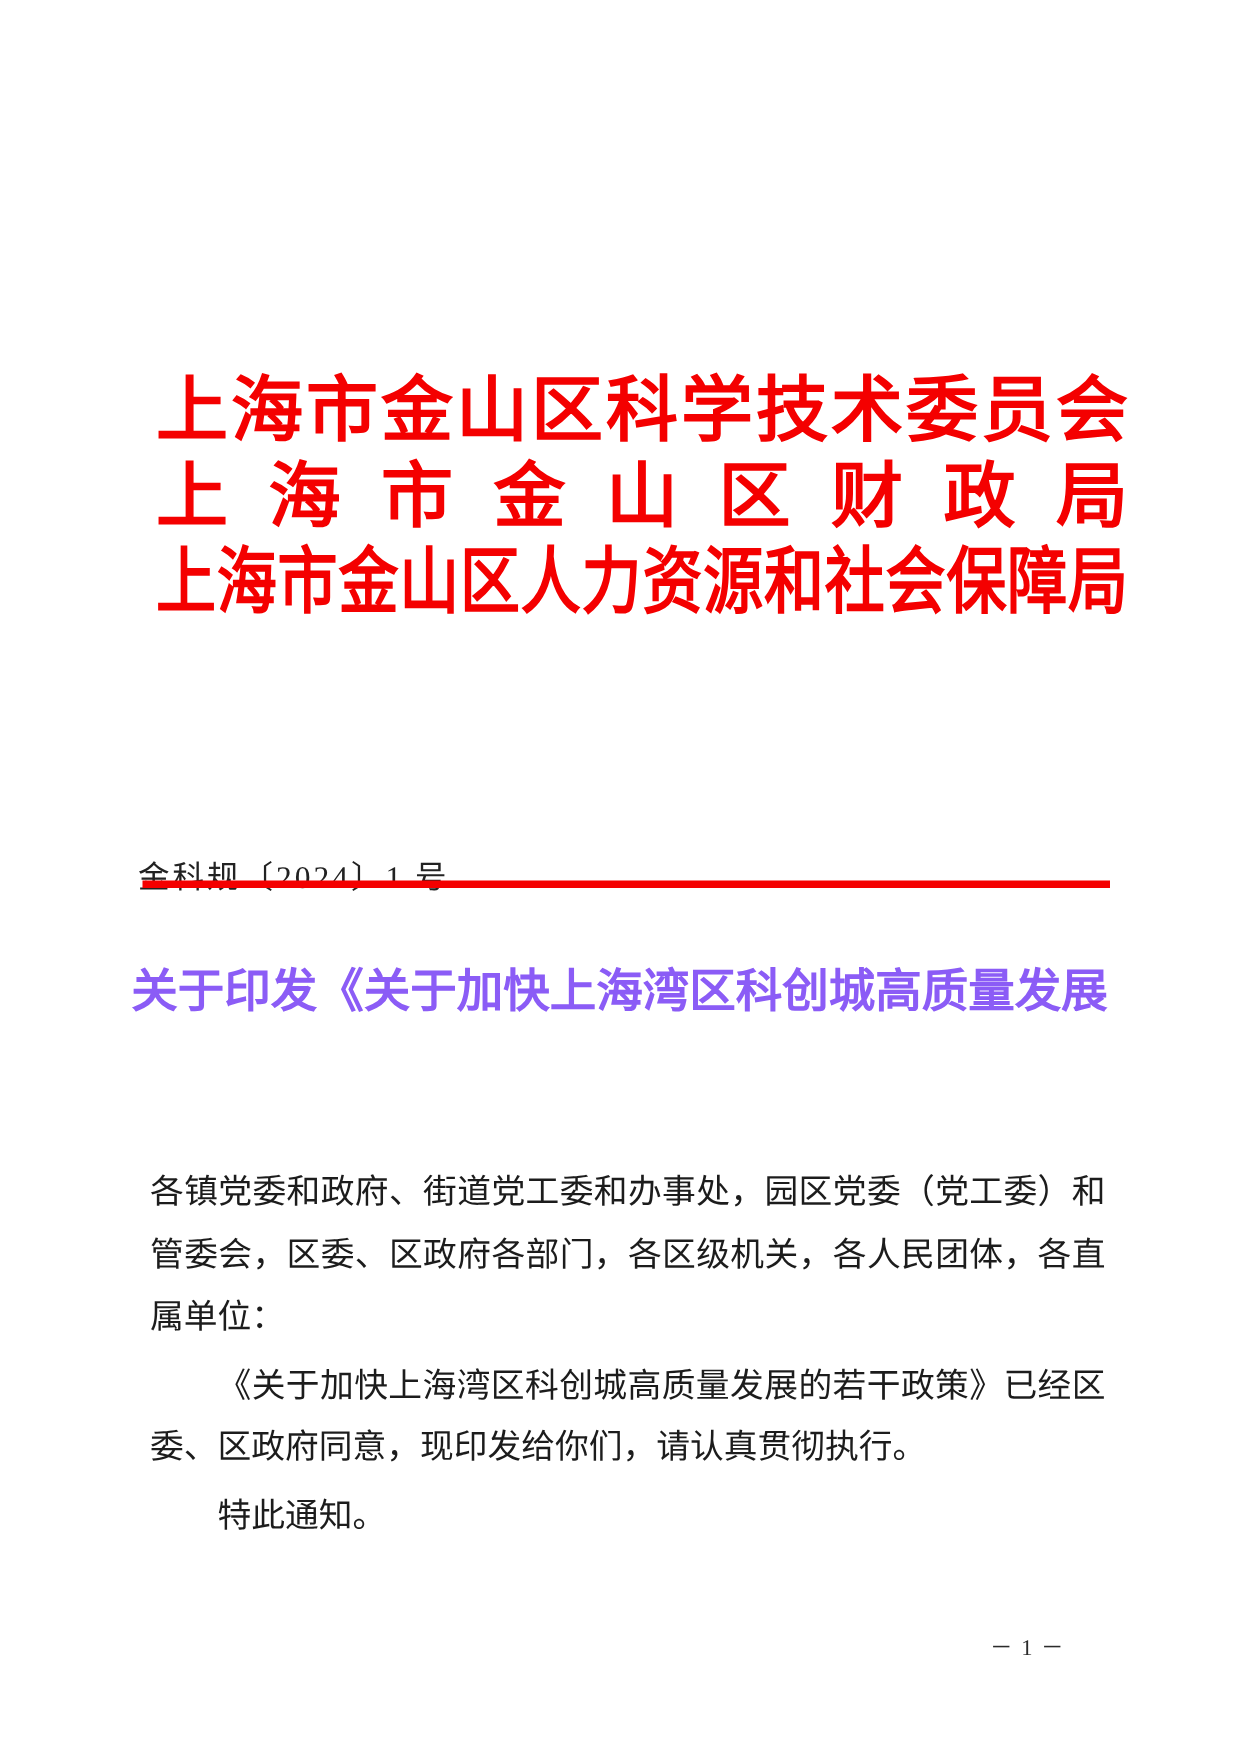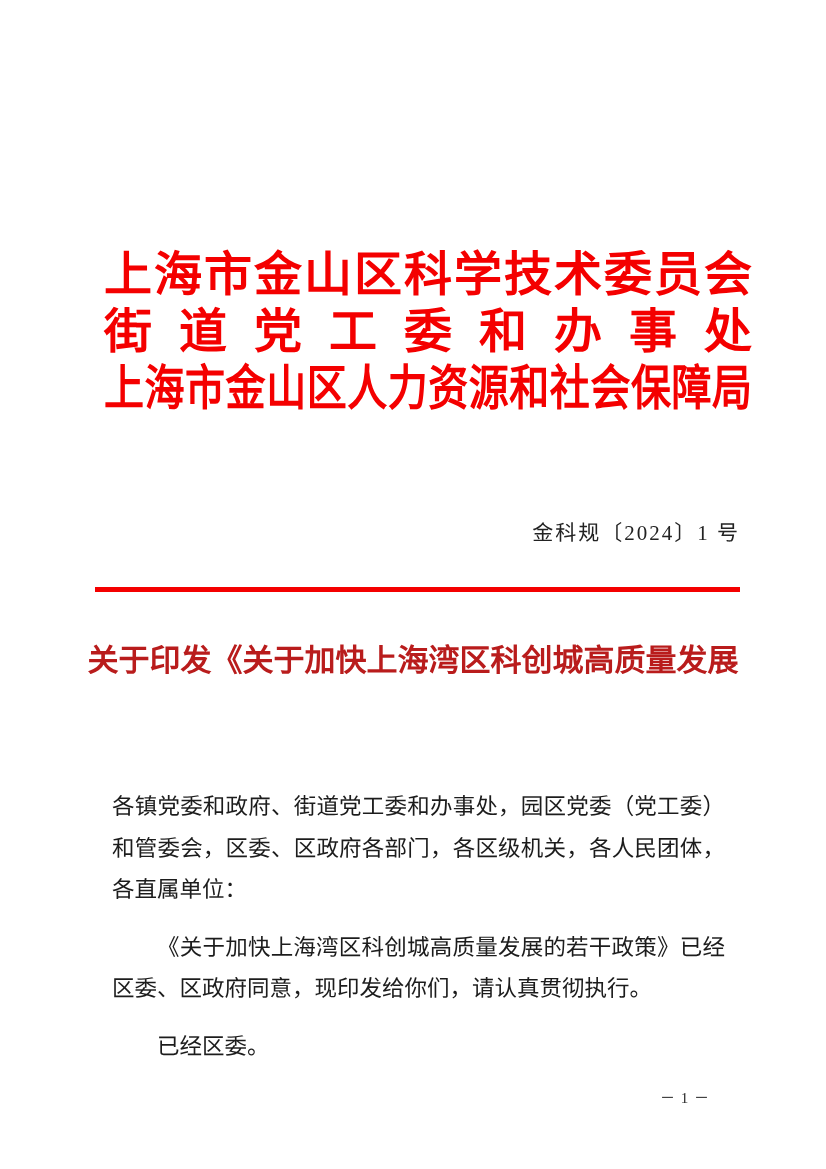--- a/index.html
+++ b/index.html
@@ -37,23 +37,23 @@
   .org-line.condensed {
     font-size: 40px;
     transform: scaleY(1.22);
     transform-origin: 50% 50%;
   }
 
   
   .doc-number {
     position: absolute;
     left: 92px;
-    top: 516px;
+    top: 568px;
     width: 648px;
-    text-align: right;
+    text-align: left;
     font-size: 21px;
     letter-spacing: 2px;
     color: #222222;
   }
 
   
   .red-divider {
     position: absolute;
     left: 95px;
     top: 587px;
@@ -65,36 +65,36 @@
   
   .doc-title {
     position: absolute;
     left: 50px;
     top: 641px;
     width: 726px;
     text-align: center;
     font-size: 31px;
     line-height: 40px;
     font-weight: bold;
-    color: #b91c1c;
+    color: #8b5cf6;
   }
 
   
   .doc-body {
     position: absolute;
     left: 96px;
     top: 770px;
     width: 645px;
     font-size: 22.5px;
     line-height: 41.5px;
     color: #1c1c1c;
     text-align: justify;
   }
   .doc-body p {
-    margin: 16px;
+    margin: 4px;
     padding: 0;
   }
   .doc-body p.indent {
     text-indent: 2em;
   }
 
   
   .page-number {
     position: absolute;
     left: 660px;
@@ -104,33 +104,33 @@
     color: #2b2b2b;
   }
 </style>
 </head>
 <body>
 
 <div class="page">
 
   <div class="letterhead">
     <div class="org-line">上海市金山区科学技术委员会</div>
-    <div class="org-line">街道党工委和办事处</div>
+    <div class="org-line">上海市金山区财政局</div>
     <div class="org-line condensed">上海市金山区人力资源和社会保障局</div>
   </div>
 
   <div class="doc-number">金科规〔2024〕1 号</div>
 
   <div class="red-divider"></div>
 
   <div class="doc-title">
     <div>关于印发《关于加快上海湾区科创城高质量发展</div>
   </div>
 
   <div class="doc-body">
     <p>各镇党委和政府、街道党工委和办事处，园区党委（党工委）和管委会，区委、区政府各部门，各区级机关，各人民团体，各直属单位：</p>
     <p class="indent">《关于加快上海湾区科创城高质量发展的若干政策》已经区委、区政府同意，现印发给你们，请认真贯彻执行。</p>
-    <p class="indent">已经区委。</p>
+    <p class="indent">特此通知。</p>
   </div>
 
   <div class="page-number">－ 1 －</div>
 
 </div>
 
 </body></html>

